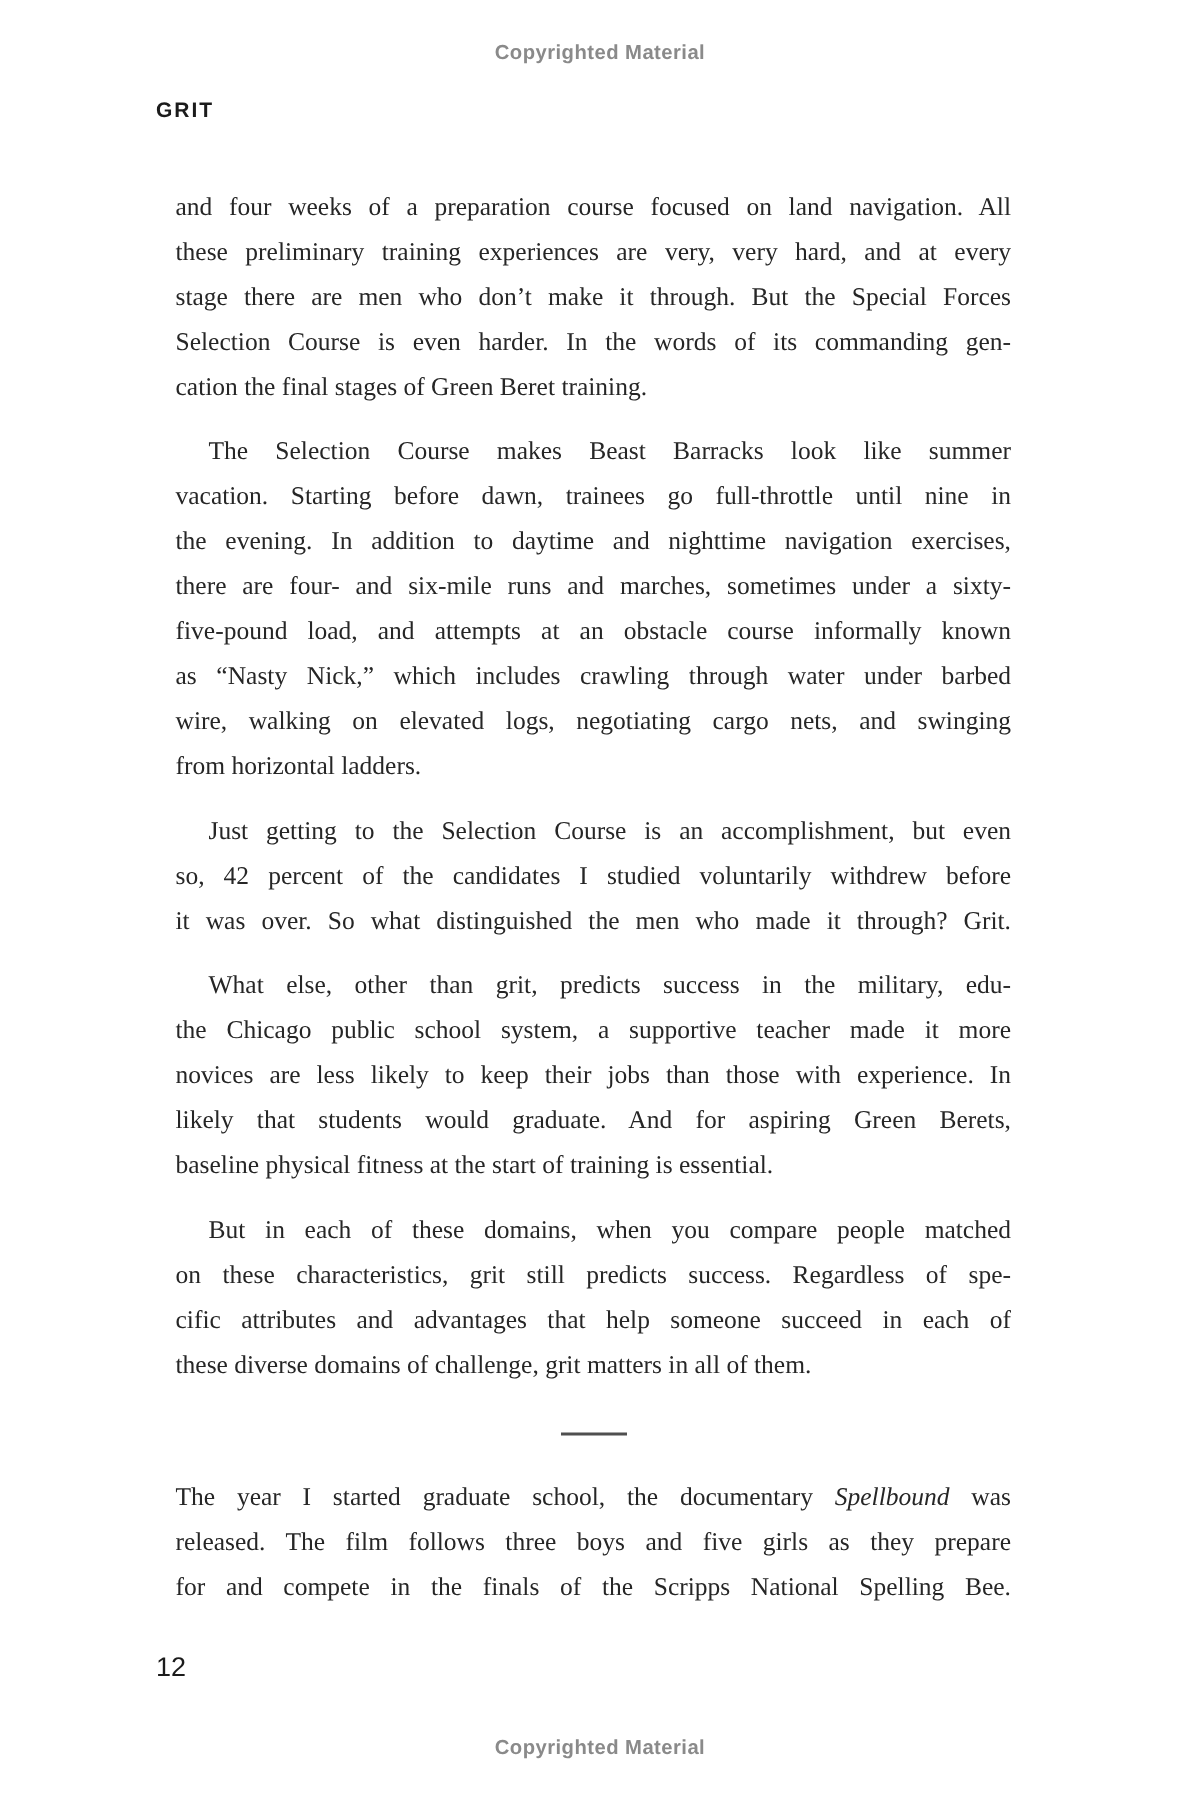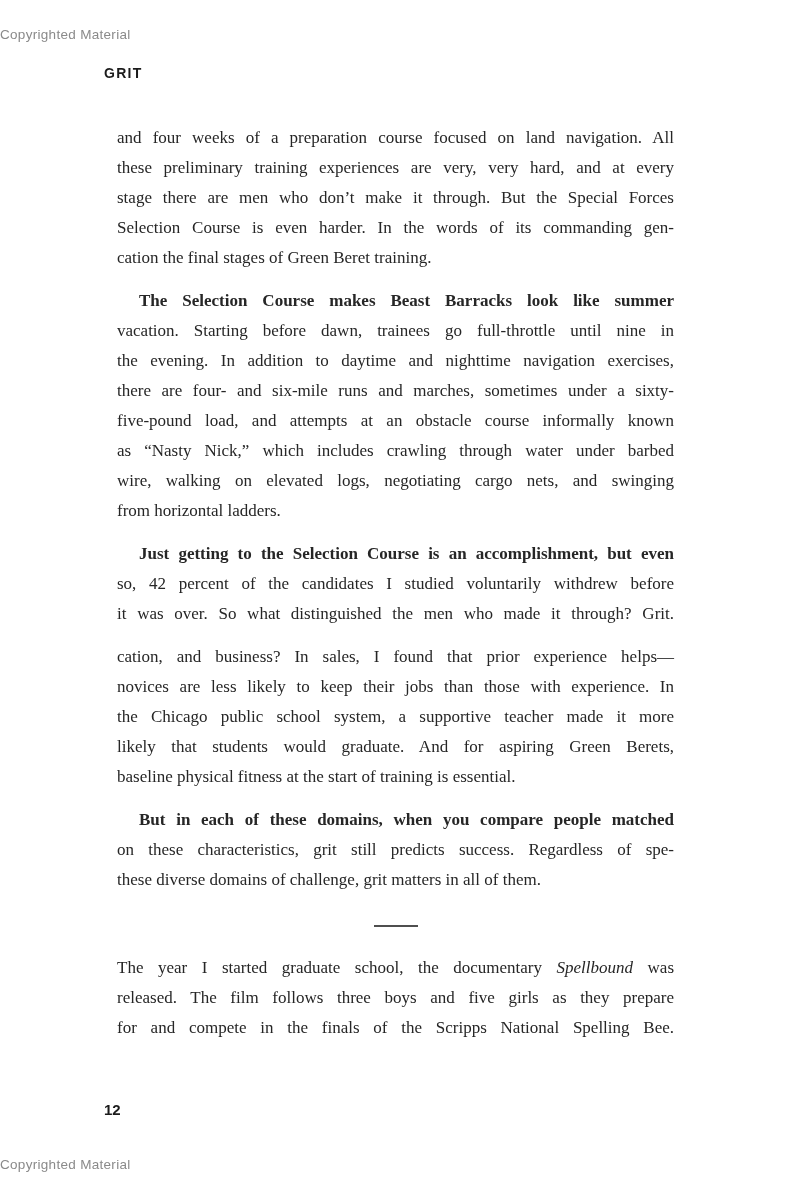--- a/index.html
+++ b/index.html
@@ -7,22 +7,23 @@
     position: relative;
     width: 800px;
     height: 1200px;
     background: var(--paper, #ffffff);
     overflow: hidden;
   }
   .watermark {
     position: absolute;
     left: 0;
     width: 100%;
+    text-align: center;
     font-family: "Liberation Sans", sans-serif;
-    font-weight: normal;
+    font-weight: bold;
     font-size: 13.5px;
     letter-spacing: 0.3px;
     color: var(--watermark, #8a8a8a);
   }
   .watermark.top { top: 27px; }
   .watermark.bottom { top: 1157px; }
   .running-head {
     position: absolute;
     left: 104px;
     top: 65px;
@@ -46,34 +47,34 @@
     height: 30px;
     line-height: 30px;
     white-space: nowrap;
     text-align: left;
   }
   .line.just {
     text-align: justify;
     text-align-last: justify;
     text-justify: inter-word;
   }
-  .line.indent { padding-left: 22px; font-weight: bold; }
+  .line.indent { padding-left: 22px; }
   .divider {
     width: 44px;
     height: 2px;
     background: var(--divider, #4f4f4f);
     margin: 30px auto 26px auto;
   }
   .page-number {
     position: absolute;
     left: 104px;
     top: 1101px;
     font-family: "Liberation Sans", sans-serif;
-    font-weight: bold;
-    font-size: 15px;
+    font-weight: normal;
+    font-size: 18px;
     color: var(--heading, #1b1b1b);
   }
 </style>
 </head>
 <body>
 
 <div class="page">
   <div class="watermark top">Copyrighted Material</div>
   <div class="running-head">GRIT</div>
   <main class="body-text" id="body-text">
@@ -93,29 +94,30 @@
         <div class="line just">as “Nasty Nick,” which includes crawling through water under barbed</div>
         <div class="line just">wire, walking on elevated logs, negotiating cargo nets, and swinging</div>
         <div class="line">from horizontal ladders.</div>
       </div>
       <div class="paragraph">
         <div class="line indent just">Just getting to the Selection Course is an accomplishment, but even</div>
         <div class="line just">so, 42 percent of the candidates I studied voluntarily withdrew before</div>
         <div class="line just">it was over. So what distinguished the men who made it through? Grit.</div>
       </div>
       <div class="paragraph">
-        <div class="line just">cation, and business? In sales, I found that prior experience helps—</div>
+        <div class="line indent just">What else, other than grit, predicts success in the military, edu-</div>
+        <div class="line just">the Chicago public school system, a supportive teacher made it more</div>
         <div class="line just">novices are less likely to keep their jobs than those with experience. In</div>
-        <div class="line just">the Chicago public school system, a supportive teacher made it more</div>
         <div class="line just">likely that students would graduate. And for aspiring Green Berets,</div>
         <div class="line">baseline physical fitness at the start of training is essential.</div>
       </div>
       <div class="paragraph">
         <div class="line indent just">But in each of these domains, when you compare people matched</div>
         <div class="line just">on these characteristics, grit still predicts success. Regardless of spe-</div>
+        <div class="line just">cific attributes and advantages that help someone succeed in each of</div>
         <div class="line">these diverse domains of challenge, grit matters in all of them.</div>
       </div>
       <div class="divider"></div>
       <div class="paragraph">
         <div class="line just">The year I started graduate school, the documentary <i>Spellbound</i> was</div>
         <div class="line just">released. The film follows three boys and five girls as they prepare</div>
         <div class="line just">for and compete in the finals of the Scripps National Spelling Bee.</div>
       </div>
     </main>
   <div class="page-number">12</div>

